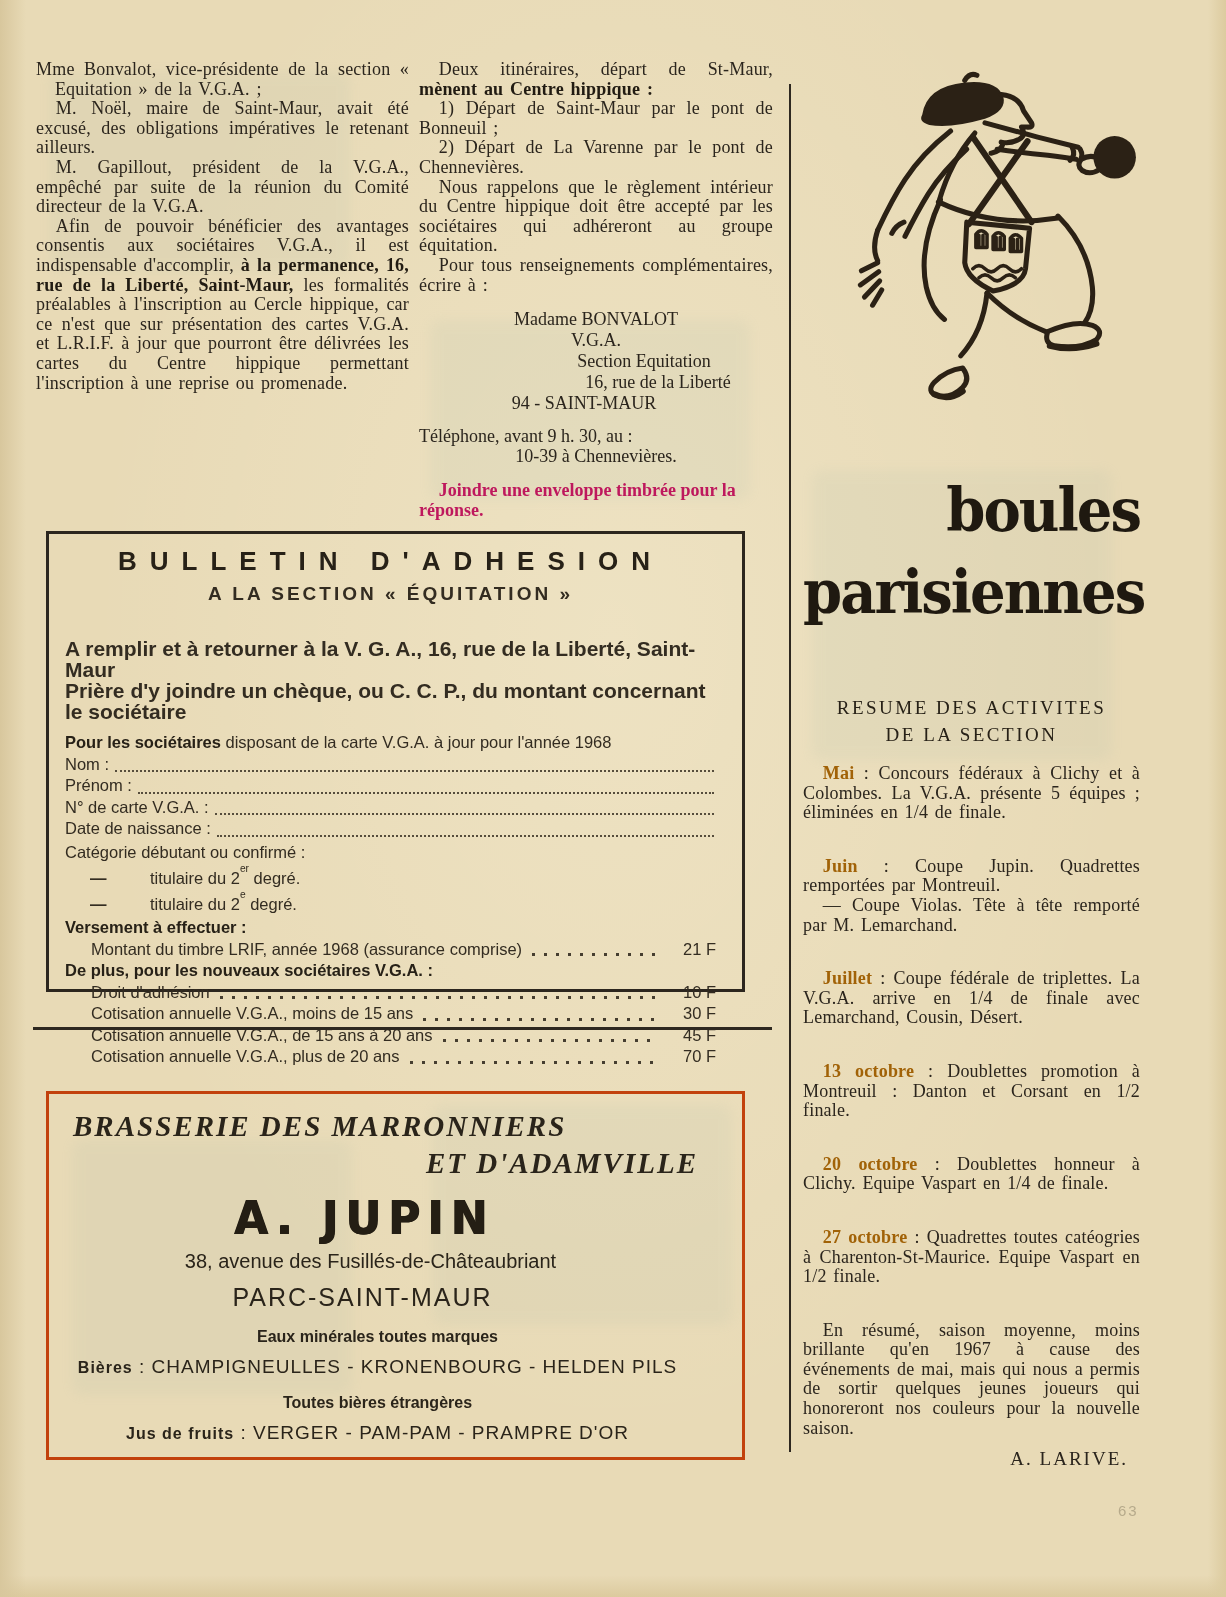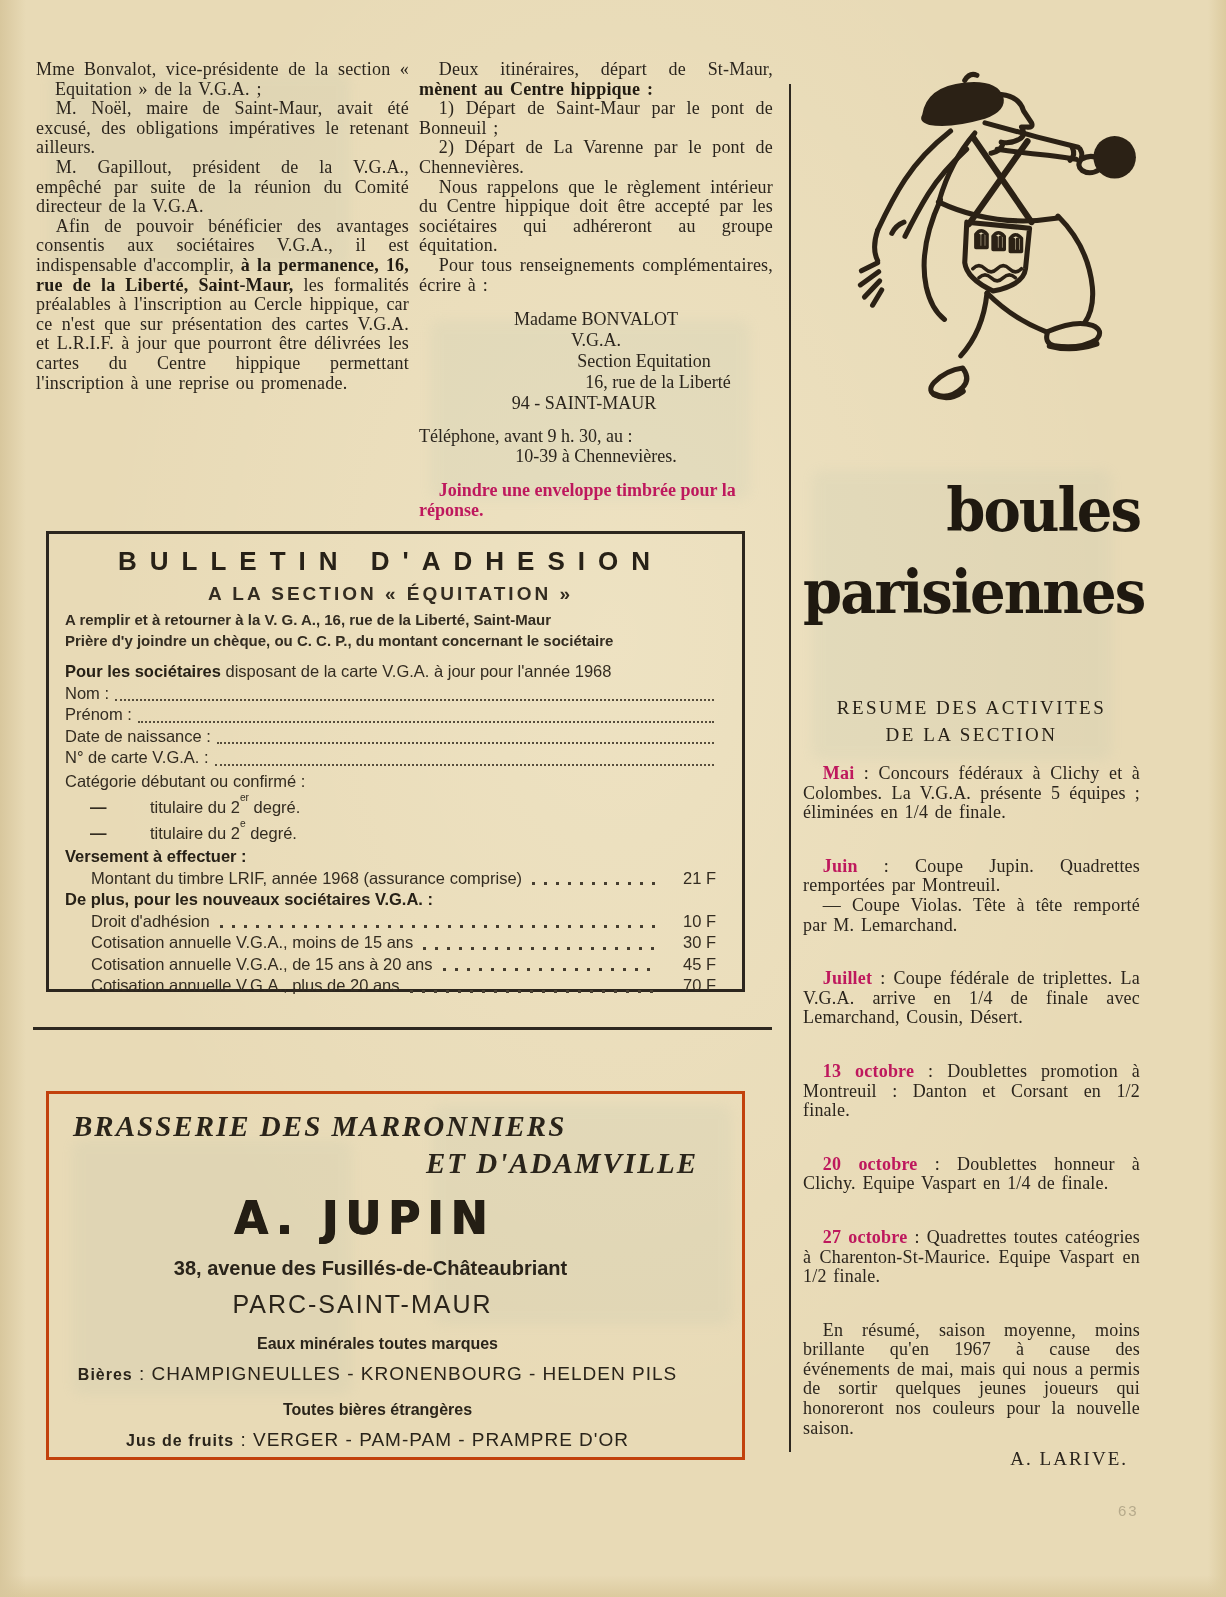--- a/index.html
+++ b/index.html
@@ -35,58 +35,58 @@
 
   .vrule{left:789px;top:84px;width:2px;height:1368px;background:#2e2820;}
   .midrule{left:33px;top:1027px;width:739px;height:3px;background:#2e2820;}
 
   
   .bulletin{left:46px;top:531px;width:699px;height:461px;box-sizing:border-box;
             border:3px solid #2c261e;padding:12px 26px 0 16px;
             font-family:"Liberation Sans", sans-serif;color:#332c21;}
   .bulletin .bt{text-align:center;font-weight:bold;font-size:26px;letter-spacing:13px;color:#272117;}
   .bulletin .bst{text-align:center;font-weight:bold;font-size:19px;letter-spacing:3px;margin-top:6px;}
-  .bulletin .bintro{font-weight:bold;font-size:15px;line-height:21px;margin-top:4px;}
+  .bulletin .bintro{font-weight:bold;font-size:21px;line-height:21px;margin-top:33px;}
   .brow{display:flex;align-items:flex-end;font-size:16.5px;line-height:21.5px;}
   .brow .dotfill{flex:1;margin:0 2px 3px 6px;border-bottom:2px dotted #564d3c;}
   .brow .dots2{flex:1;margin:0 10px 4px 10px;height:3px;align-self:flex-end;
                background:repeating-linear-gradient(90deg,#463e30 0 3px,transparent 3px 12px);}
   .brow .amt{width:48px;text-align:right;}
   .blead{font-size:16.5px;line-height:21.5px;margin-top:10px;}
   .bbold{font-weight:bold;color:#272117;}
   .copt{font-size:16.5px;line-height:21.5px;padding-left:25px;}
   .copt .dash{display:inline-block;width:60px;font-weight:bold;}
   .ind{padding-left:26px;}
   sup{font-size:.62em;position:relative;top:-.45em;}
 
   
   .adbox{left:46px;top:1091px;width:699px;height:369px;box-sizing:border-box;
          border:3px solid #c2410c;padding:16px 30px 0 24px;color:#2a241a;}
   .ad1{font-style:italic;font-weight:bold;font-size:29px;letter-spacing:2px;font-family:"Liberation Serif",serif;}
   .ad2{font-style:italic;font-weight:bold;font-size:29px;letter-spacing:2px;text-align:right;padding-right:14px;margin-top:4px;font-family:"Liberation Serif",serif;}
   .adname{font-family:"DejaVu Sans", sans-serif;font-weight:bold;font-size:44px;letter-spacing:7px;
           text-align:center;margin-top:12px;transform:translateX(-28px) scaleY(1.04);
           text-shadow:.6px 0 0 currentColor,-.6px 0 0 currentColor;color:#241e14;}
-  .adaddr{font-family:"Liberation Sans",sans-serif;font-weight:bold;font-size:20px;text-align:center;margin-top:14px;transform:translateX(-22px);}
+  .adaddr{font-family:"Liberation Sans",sans-serif;font-weight:normal;font-size:20px;text-align:center;margin-top:7px;transform:translateX(-22px);}
   .adcity{font-family:"Liberation Sans",sans-serif;font-size:25px;letter-spacing:2px;text-align:center;margin-top:10px;transform:translateX(-30px);}
   .adtag{font-family:"Liberation Sans",sans-serif;font-weight:bold;font-size:16px;text-align:center;margin-top:16px;transform:translateX(-15px);}
   .adline{font-family:"Liberation Sans",sans-serif;font-size:19px;letter-spacing:1px;text-align:center;margin-top:10px;transform:translateX(-15px);}
   .adline .lbl{font-weight:bold;font-size:16px;}
 
   
   .boules-title{left:803px;top:468px;width:337px;text-align:right;
     font-family:"DejaVu Serif", serif;font-weight:bold;color:#1f1910;
     font-size:56px;line-height:76px;letter-spacing:-2px;transform:scaleY(1.08);transform-origin:top;}
   .resume-h{left:803px;top:694px;width:337px;text-align:center;
     font-size:19px;line-height:27px;letter-spacing:2.5px;color:#272117;}
   .events{left:803px;top:764px;width:337px;}
   .events p{margin:0 0 34px 0;font-size:18px;line-height:19.6px;text-align:justify;
             text-indent:1.1em;letter-spacing:.2px;word-spacing:2px;}
   .events .ev-extra{display:block;text-indent:1.1em;}
-  .events b{color:#be185d;}
+  .events b{color:#a16207;}
   .sig{text-align:right;padding-right:12px;font-size:19px;letter-spacing:2px;margin-top:6px;}
   .pagenum{left:1118px;top:1502px;font-family:"Liberation Sans",sans-serif;
            font-size:15px;color:rgba(90,80,60,.35);letter-spacing:2px;}
 </style>
 </head>
 <body>
 
 <div class="ghost" style="left:50px;top:72px;width:300px;height:200px;"></div>
 <div class="ghost" style="left:430px;top:320px;width:320px;height:180px;"></div>
 <div class="ghost" style="left:812px;top:470px;width:300px;height:290px;"></div>
@@ -132,25 +132,25 @@
   <div class="blead"><span class="bbold">Pour les sociétaires</span><span> disposant de la carte V.G.A. à jour pour l'année 1968</span></div>
   <div class="brow">
       <span>Nom :</span>
       <span class="dotfill"></span>
     </div>
   <div class="brow">
       <span>Prénom :</span>
       <span class="dotfill"></span>
     </div>
   <div class="brow">
+      <span>N° de carte V.G.A. :</span>
+      <span class="dotfill"></span>
+    </div>
+  <div class="brow">
       <span>Date de naissance :</span>
-      <span class="dotfill"></span>
-    </div>
-  <div class="brow">
-      <span>N° de carte V.G.A. :</span>
       <span class="dotfill"></span>
     </div>
   <div class="blead" style="margin-top:2px;">Catégorie débutant ou confirmé :</div>
   <div class="copt"><span class="dash">—</span><span>titulaire du 2</span><sup>er</sup><span> degré.</span></div>
   <div class="copt"><span class="dash">—</span><span>titulaire du 2</span><sup>e</sup><span> degré.</span></div>
   <div class="blead bbold" style="margin-top:2px;">Versement à effectuer :</div>
   <div class="brow ind">
       <span>Montant du timbre LRIF, année 1968 (assurance comprise)</span>
       <span class="dots2"></span>
       <span class="amt">21 F</span>

